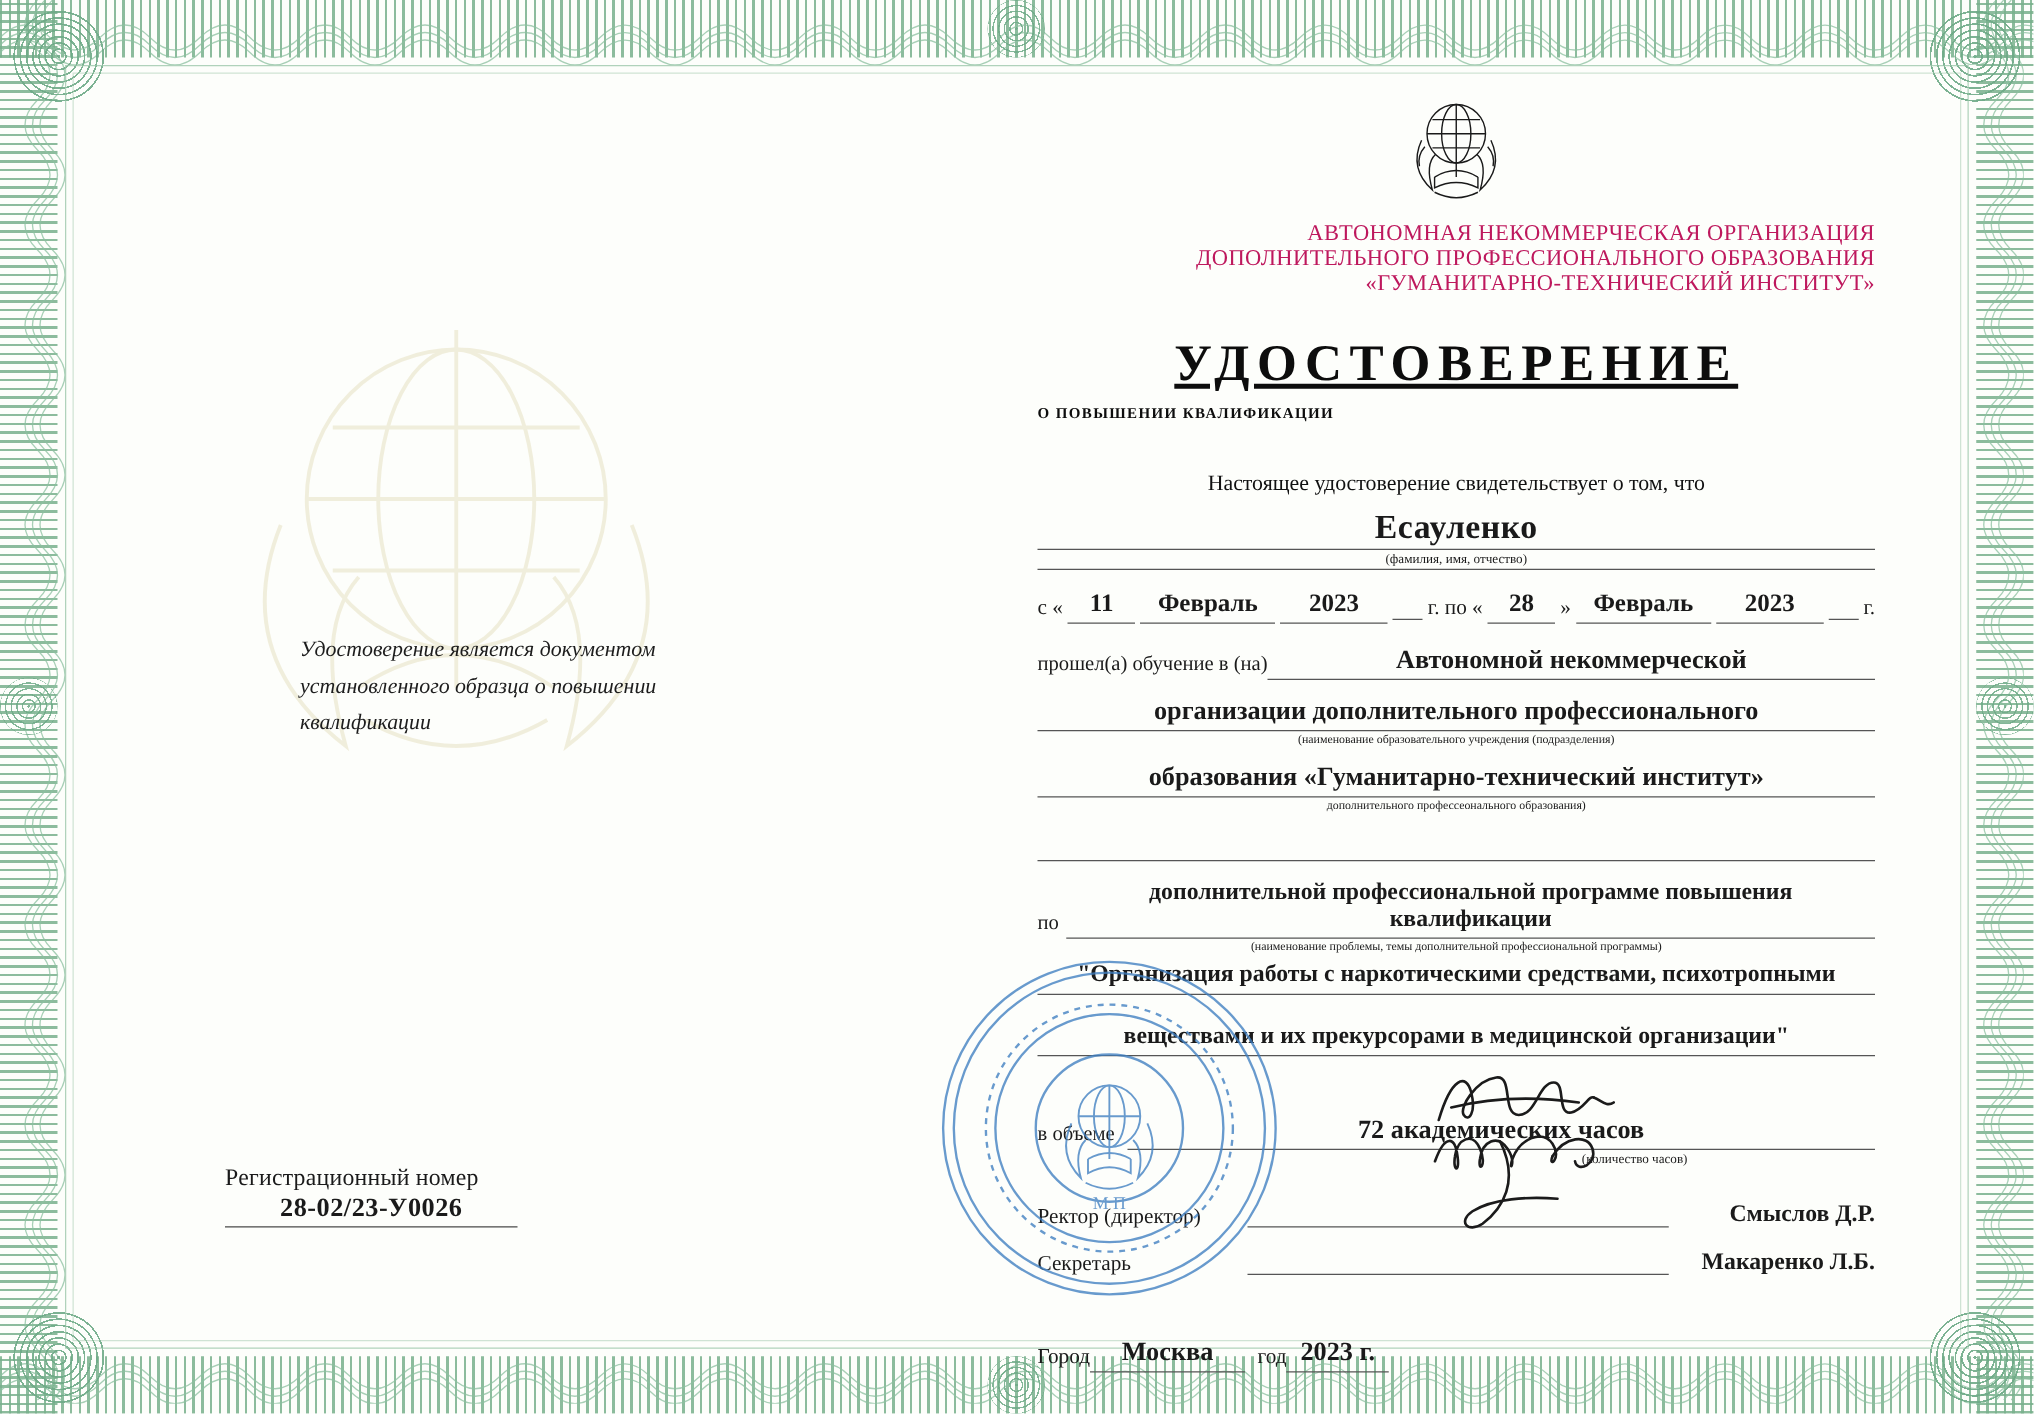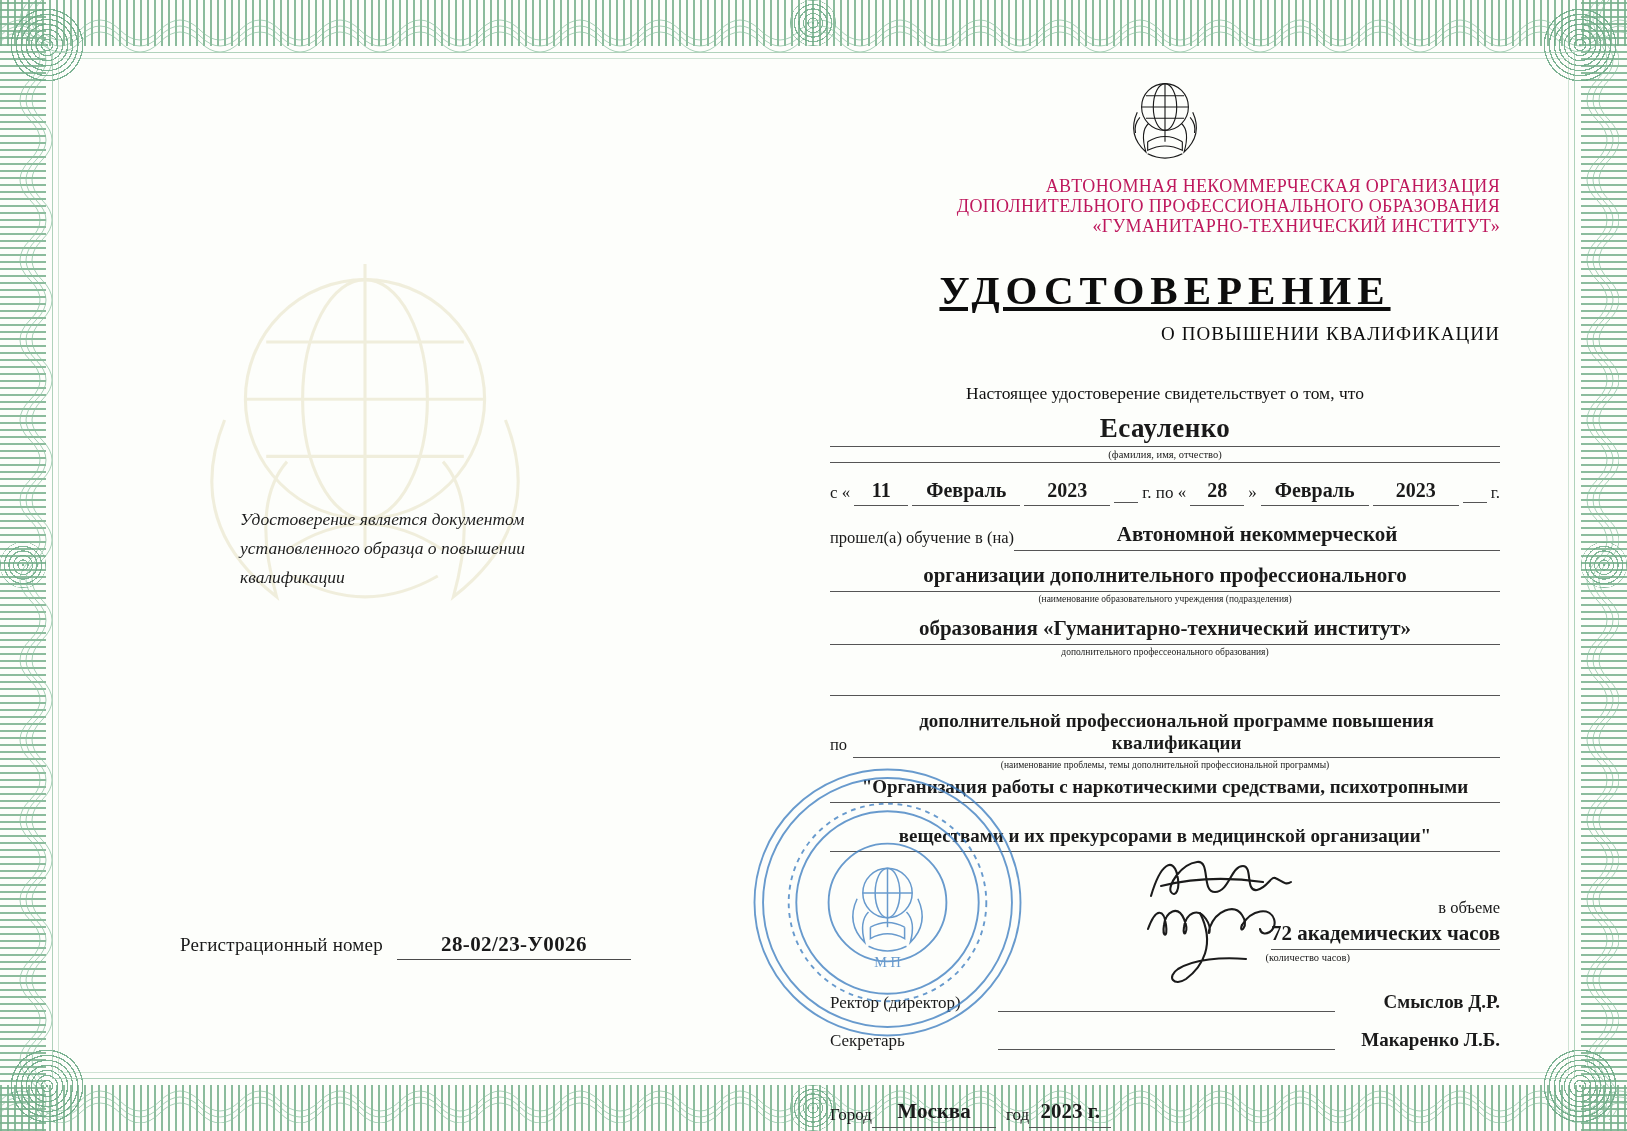--- a/index.html
+++ b/index.html
@@ -111,21 +111,21 @@
     color: #1d1d1d;
   }
 
   
   .reg-row {
     position: absolute;
     left: 180px;
     top: 932px;
     display: flex;
     align-items: baseline;
-    gap: 14px;
+    flex-direction: column;
   }
   .reg-label {
     font-size: 19px;
     letter-spacing: 0.2px;
   }
   .reg-value {
     font-size: 21px;
     font-weight: bold;
     letter-spacing: 0.4px;
     border-bottom: 1.2px solid #4a4a4a;
@@ -161,23 +161,23 @@
   .doc-title {
     text-align: center;
     font-size: 41px;
     font-weight: bold;
     letter-spacing: 6px;
     margin-top: 30px;
     color: #0d0d0d;
     text-decoration: underline;
   }
   .doc-subtitle {
-    text-align: right;
-    font-size: 19px;
-    font-weight: normal;
+    text-align: left;
+    font-size: 12px;
+    font-weight: bold;
     letter-spacing: 1.1px;
     margin-top: 9px;
     color: #0d0d0d;
   }
 
   .attest-line {
     text-align: center;
     font-size: 17.5px;
     margin-top: 38px;
     color: #111;
@@ -297,21 +297,20 @@
     margin-top: 6px;
   }
   .prog-line.spaced { margin-top: 22px; }
 
   
   .volume-row {
     display: flex;
     align-items: flex-end;
     margin-top: 46px;
     font-size: 16.5px;
-    flex-direction: column;
   }
   .volume-row .lbl { padding-bottom: 3px; white-space: nowrap; }
   .volume-val {
     flex: 1;
     text-align: center;
     font-size: 21px;
     font-weight: bold;
     border-bottom: 1.1px solid #555;
     padding-bottom: 3px;
     margin-left: 10px;

